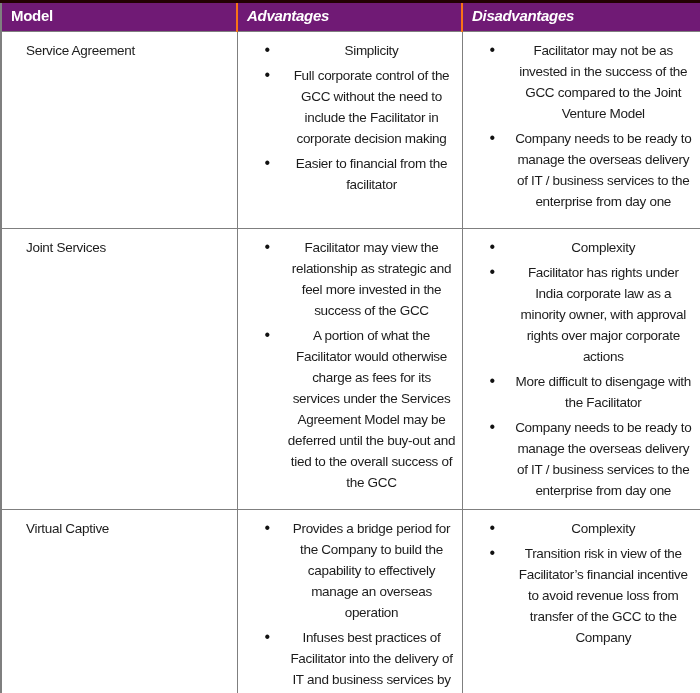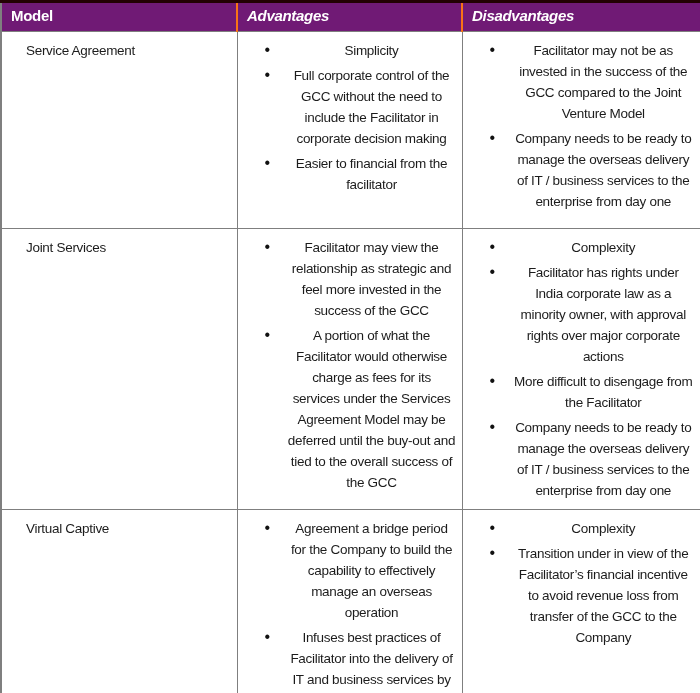--- a/index.html
+++ b/index.html
@@ -117,37 +117,37 @@
         <td>
           <ul class="bullets">
             <li>Facilitator may view the relationship as strategic and feel more invested in the success of the GCC</li>
             <li>A portion of what the Facilitator would otherwise charge as fees for its services under the Services Agreement Model may be deferred until the buy-out and tied to the overall success of the GCC</li>
           </ul>
         </td>
         <td>
           <ul class="bullets">
             <li>Complexity</li>
             <li>Facilitator has rights under India corporate law as a minority owner,  with approval rights over major corporate actions</li>
-            <li>More difficult to disengage from the Facilitator</li>
+            <li>More difficult to disengage with the Facilitator</li>
             <li>Company needs to be ready to manage the overseas delivery of IT / business services to the enterprise from day one</li>
           </ul>
         </td>
       </tr>
 
       <tr class="row-2">
         <td class="model-cell">Virtual Captive</td>
         <td>
           <ul class="bullets">
-            <li>Agreement a bridge period for the Company to build the capability to effectively manage an overseas operation</li>
+            <li>Provides a bridge period for the Company to build the capability to effectively manage an overseas operation</li>
             <li>Infuses best practices of Facilitator into the delivery of IT and business services by the GCC</li>
           </ul>
         </td>
         <td>
           <ul class="bullets">
             <li>Complexity</li>
-            <li>Transition under in view of the Facilitator’s financial incentive to avoid revenue loss from transfer of the GCC to the Company</li>
+            <li>Transition risk in view of the Facilitator’s financial incentive to avoid revenue loss from transfer of the GCC to the Company</li>
           </ul>
         </td>
       </tr>
 
     </tbody>
   </table>
 </div>
 
 </body></html>

